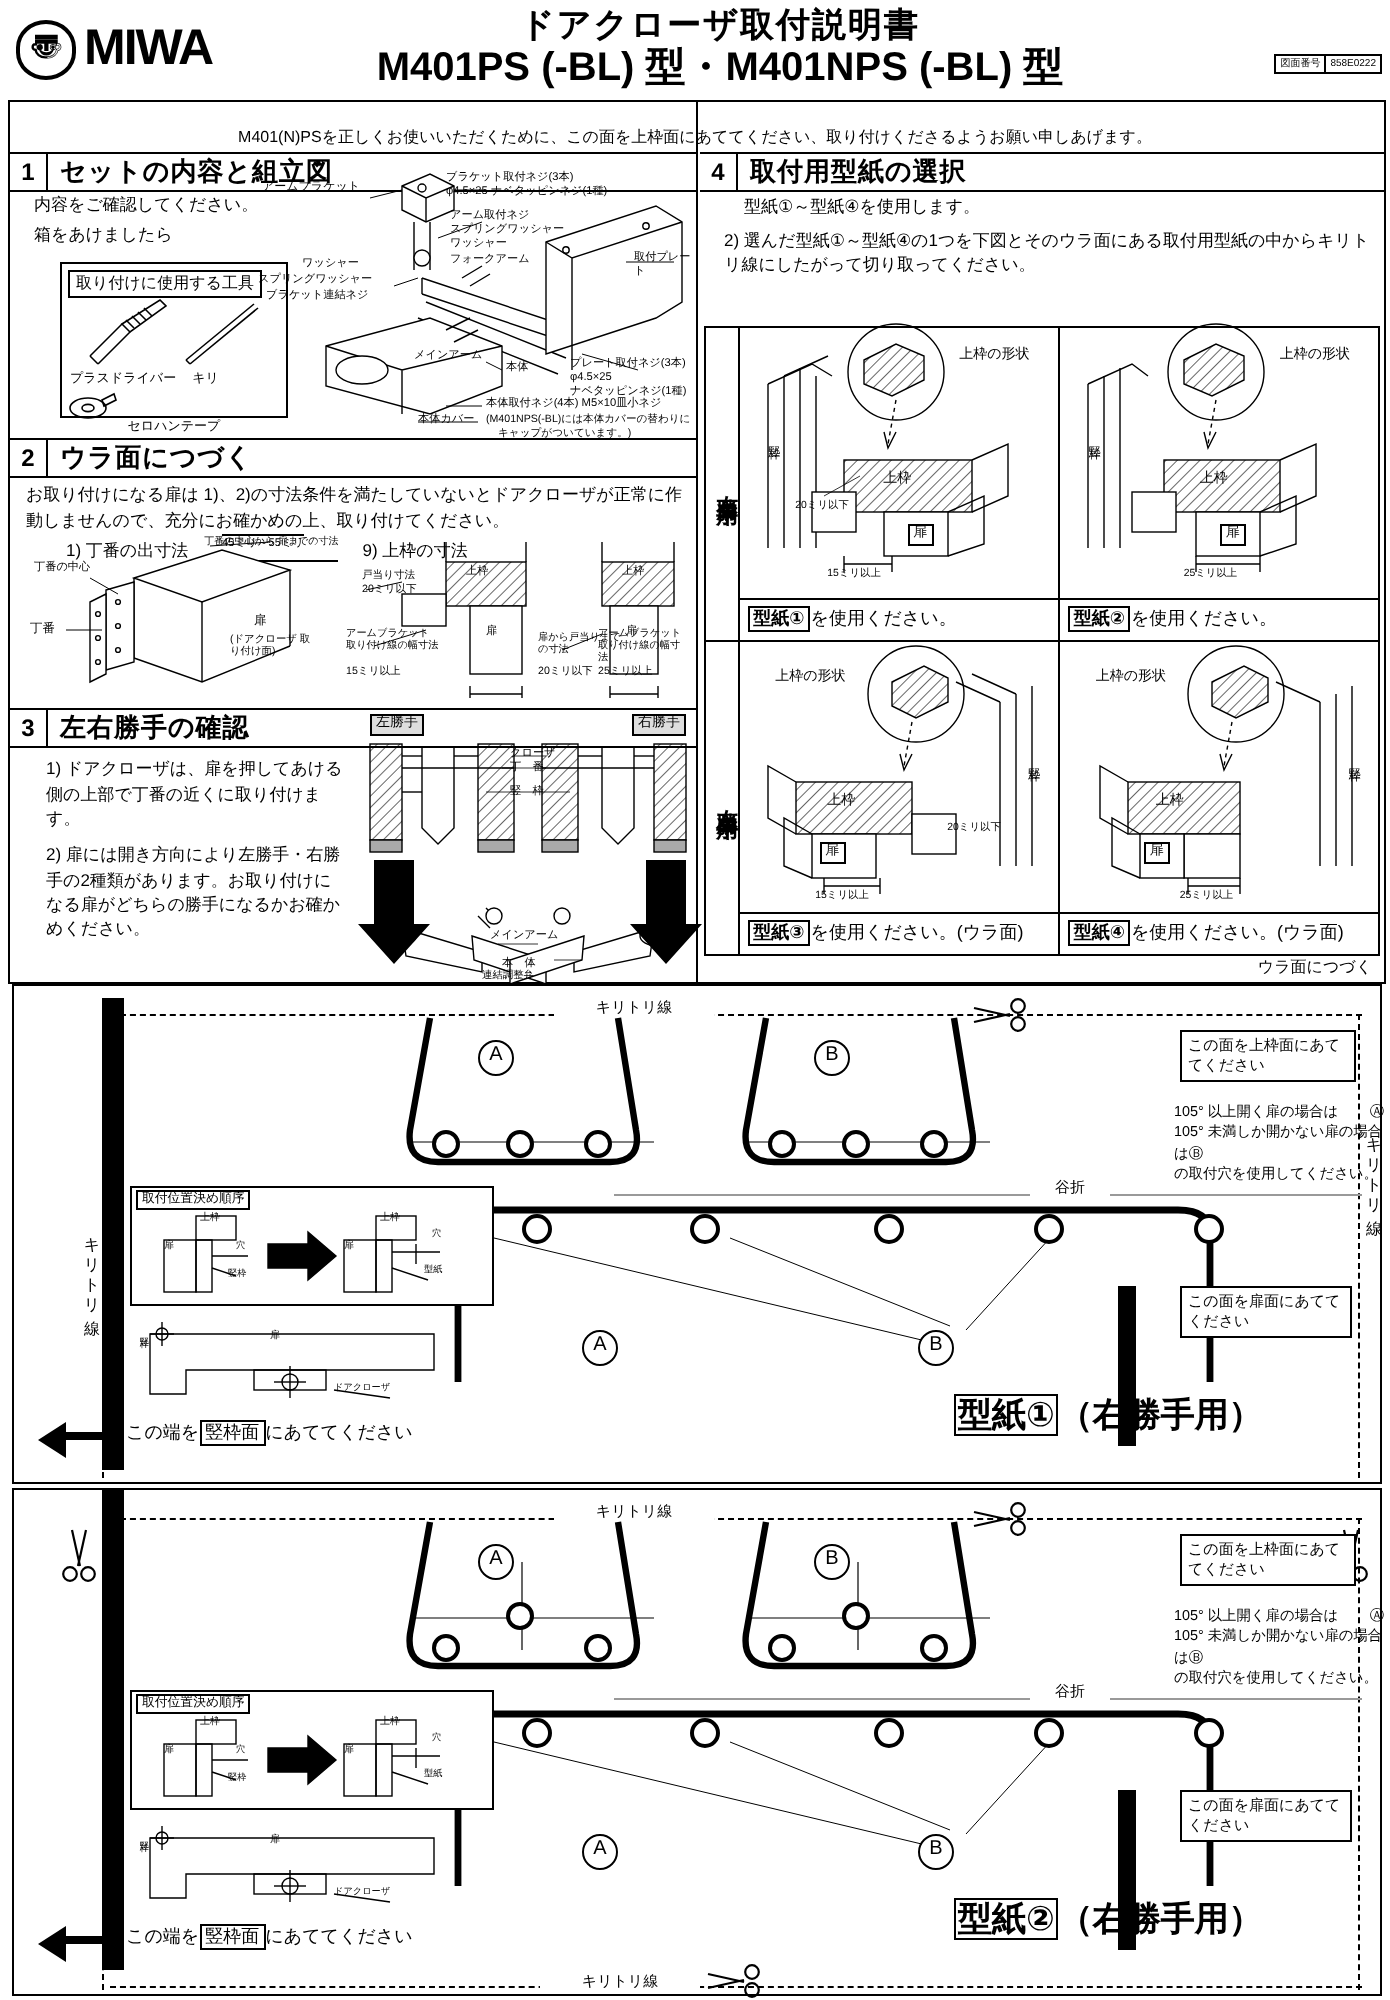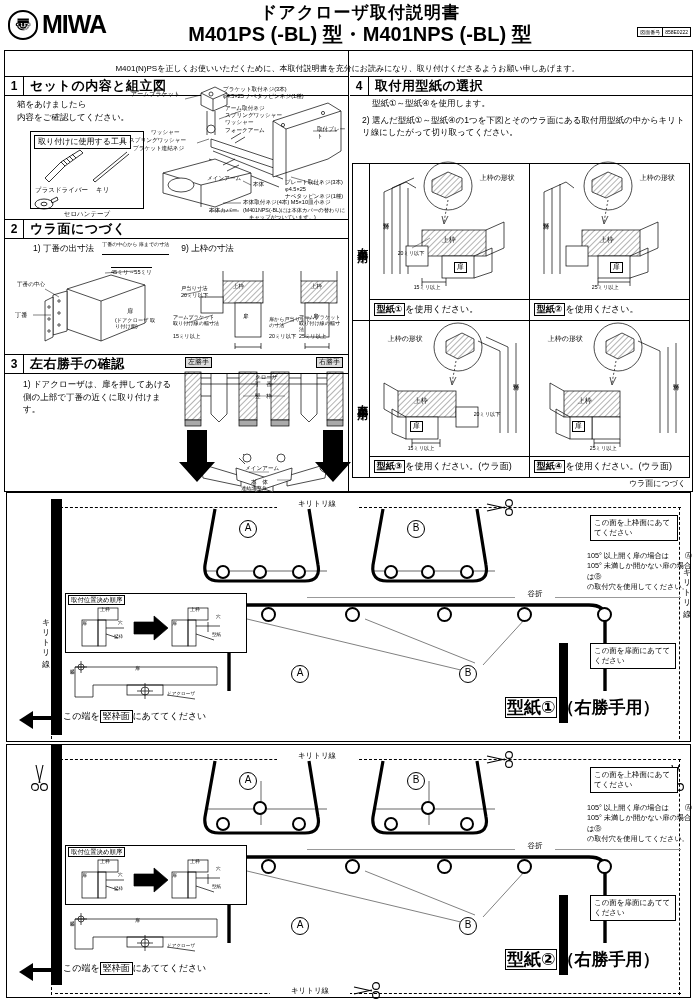--- a/index.html
+++ b/index.html
@@ -50,21 +50,21 @@
   .kata-cell{padding:3px 4px;font-size:9px;border-top:1px solid #000;}
 
   
   #lower{left:0;top:492px;width:695px;height:508px;}
   .tmpl-panel{position:absolute;left:6px;width:683px;border:1px solid #000;}
   .dashcut{position:absolute;border-top:1px dashed #000;}
   .dashcutv{position:absolute;border-left:1px dashed #000;}
   .blackbar{position:absolute;background:#000;}
   .vfold{position:absolute;border-top:1px solid #999;}
   .note-box{position:absolute;border:1px solid #000;background:#fff;font-size:7.5px;padding:2px 3px;line-height:1.3;}
-  .kata-big{position:absolute;font-size:17px;font-weight:bold;letter-spacing:0px;margin-left:28px;}
+  .kata-big{position:absolute;font-size:17px;font-weight:bold;letter-spacing:0px;}
   .kata-big .bx{border:1.4px solid #000;padding:0 1px;}
   .vtext{position:absolute;writing-mode:vertical-rl;font-size:8px;letter-spacing:1px;}
   .hole{position:absolute;border:2.6px solid #000;border-radius:50%;background:#fff;box-sizing:border-box;}
   .ltr{position:absolute;border:1px solid #000;border-radius:50%;width:16px;height:16px;
        text-align:center;line-height:14px;font-size:10px;background:#fff;}
   .arrowL{position:absolute;width:0;height:0;border-top:9px solid transparent;border-bottom:9px solid transparent;border-right:14px solid #000;}
   .posbox{position:absolute;border:1px solid #000;background:#fff;}
   svg{display:block;overflow:visible;}
 </style>
 </head>
@@ -79,29 +79,29 @@
   <div class="abs title2">M401PS (-BL) 型・M401NPS (-BL) 型</div>
   <div class="abs docnum">
     <div>図面番号</div>
     <div>858E0222</div>
   </div>
 </div>
 
 <div class="abs" id="upper">
   <div class="abs col-div"></div>
 
-  <div class="abs" style="left:0;top:13px;width:685px;text-align:center;font-size:8px;">M401(N)PSを正しくお使いいただくために、本取付説明書を充分にお読みになり、取り付けくださるようお願い申しあげます。</div>
+  <div class="abs" style="left:0;top:13px;width:685px;text-align:center;font-size:8px;">M401(N)PSを正しくお使いいただくために、この面を上枠面にあててください、取り付けくださるようお願い申しあげます。</div>
 
   <div class="abs" style="left:0;top:25px;width:343px;">
     <div style="display:flex;align-items:stretch;border-top:1.4px solid #000;border-bottom:1.4px solid #000;">
       <div class="sec-num">1</div>
       <div class="sec-title">セットの内容と組立図</div>
     </div>
+    <div class="body-txt ind">内容をご確認してください。</div>
     <div class="body-txt ind" style="margin-top:2px;">箱をあけましたら</div>
-    <div class="body-txt ind">内容をご確認してください。</div>
   </div>
 
   <div class="abs tools-box" style="left:4px;top:80px;width:112px;height:76px;margin-left:21px;">
     <div class="tools-label">取り付けに使用する工具</div>
     <svg width="110" height="36" style="margin-top:1px;">
       <g stroke="#000" fill="none" stroke-width="0.8">
         <line x1="14" y1="28" x2="30" y2="12"></line>
           <line x1="18" y1="32" x2="34" y2="16"></line>
         <line x1="14" y1="28" x2="18" y2="32"></line>
         <path d="M30 12 L34 16 L52 3 L49 0 Z" fill="#fff"></path>
@@ -190,20 +190,21 @@
     <div class="abs" style="left:86px;top:126px;font-size:5.6px;">本体カバー</div>
     <div class="abs" style="left:120px;top:126px;font-size:5.3px;">(M401NPS(-BL)には本体カバーの替わりに</div>
     <div class="abs" style="left:126px;top:133px;font-size:5.3px;">キャップがついています。)</div>
   </div>
 
   <div class="abs" style="left:0;top:168px;width:343px;">
     <div style="display:flex;align-items:stretch;border-top:1.4px solid #000;border-bottom:1.4px solid #000;">
       <div class="sec-num">2</div>
       <div class="sec-title">ウラ面につづく</div>
     </div>
+    <div class="body-txt" style="margin:2px 6px 0 8px;">お取り付けになる扉は 1)、2)の寸法条件を満たしていないとドアクローザが正常に作動しませんので、充分にお確かめの上、取り付けてください。</div>
     <div style="display:flex;margin-top:3px;">
       <div class="body-txt" style="margin-left:28px;">1) 丁番の出寸法</div>
       <div style="margin-left:8px;font-size:5px;line-height:1.1;border-bottom:1px solid #000;padding-bottom:1px;">丁番の中心から 扉までの寸法</div>
       <div class="body-txt" style="margin-left:12px;">9) 上枠の寸法</div>
     </div>
   </div>
 
   <div class="abs" style="left:10px;top:220px;width:150px;height:80px;">
     <svg width="150" height="80">
         <g stroke="#000" fill="none" stroke-width="0.7">
@@ -271,20 +272,21 @@
     <div class="abs" style="left:70px;top:46px;font-size:5.6px;">扉</div>
     <div class="abs" style="left:140px;top:46px;font-size:5.6px;">扉</div>
   </div>
 
   <div class="abs" style="left:0;top:303px;width:343px;">
     <div style="display:flex;align-items:stretch;border-top:1.4px solid #000;border-bottom:1.4px solid #000;">
       <div class="sec-num">3</div>
       <div class="sec-title">左右勝手の確認</div>
     </div>
     <div class="body-txt" style="margin:4px 0 0 18px;width:150px;">1) ドアクローザは、扉を押してあける側の上部で丁番の近くに取り付けます。</div>
+    <div class="body-txt" style="margin:6px 0 0 18px;width:150px;">2) 扉には開き方向により左勝手・右勝手の2種類があります。お取り付けになる扉がどちらの勝手になるかお確かめください。</div>
   </div>
 
   <div class="abs" style="left:176px;top:306px;width:166px;height:130px;">
     <div class="abs bxl" style="left:4px;top:0;font-size:7px;background:#ddd;">左勝手</div>
     <div class="abs bxl" style="right:4px;top:0;font-size:7px;background:#ddd;">右勝手</div>
     <svg width="166" height="128" style="margin-top:11px;">
         <defs>
       <pattern id="h2" width="4" height="4" patternTransform="rotate(45)" patternUnits="userSpaceOnUse">
         <line x1="0" y1="0" x2="0" y2="4" stroke="#000" stroke-width="0.6"></line>
           </pattern>

